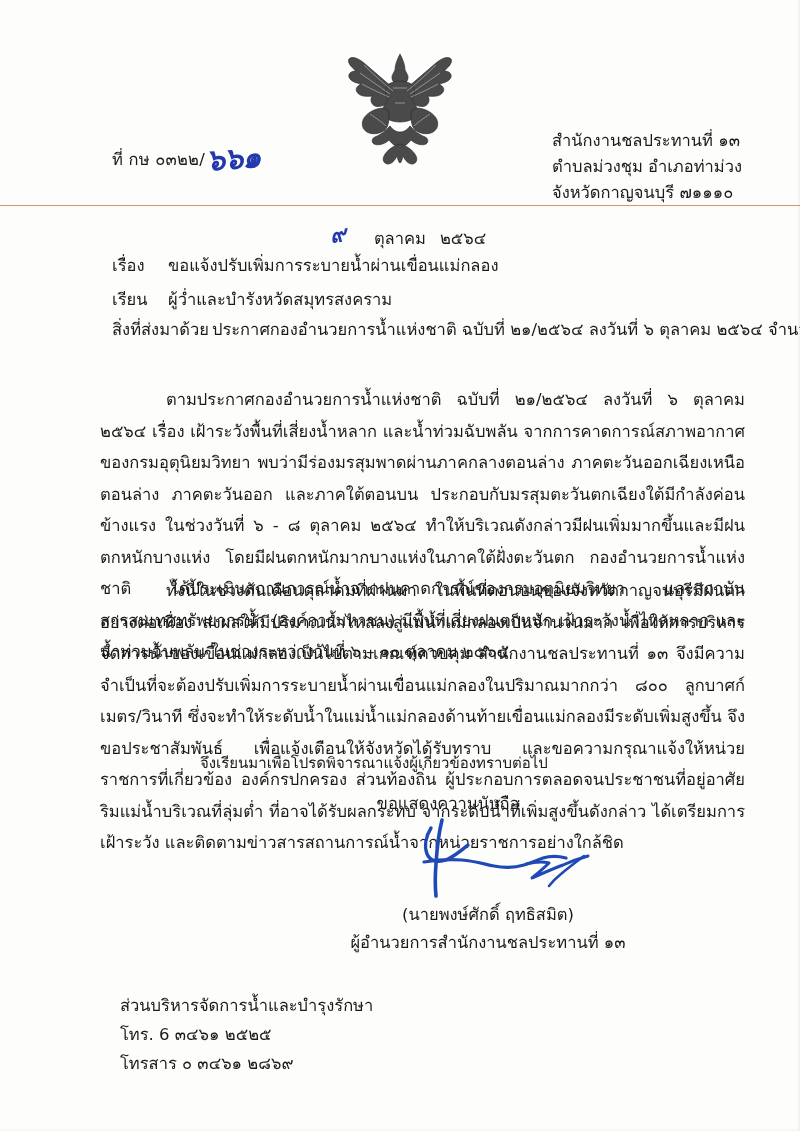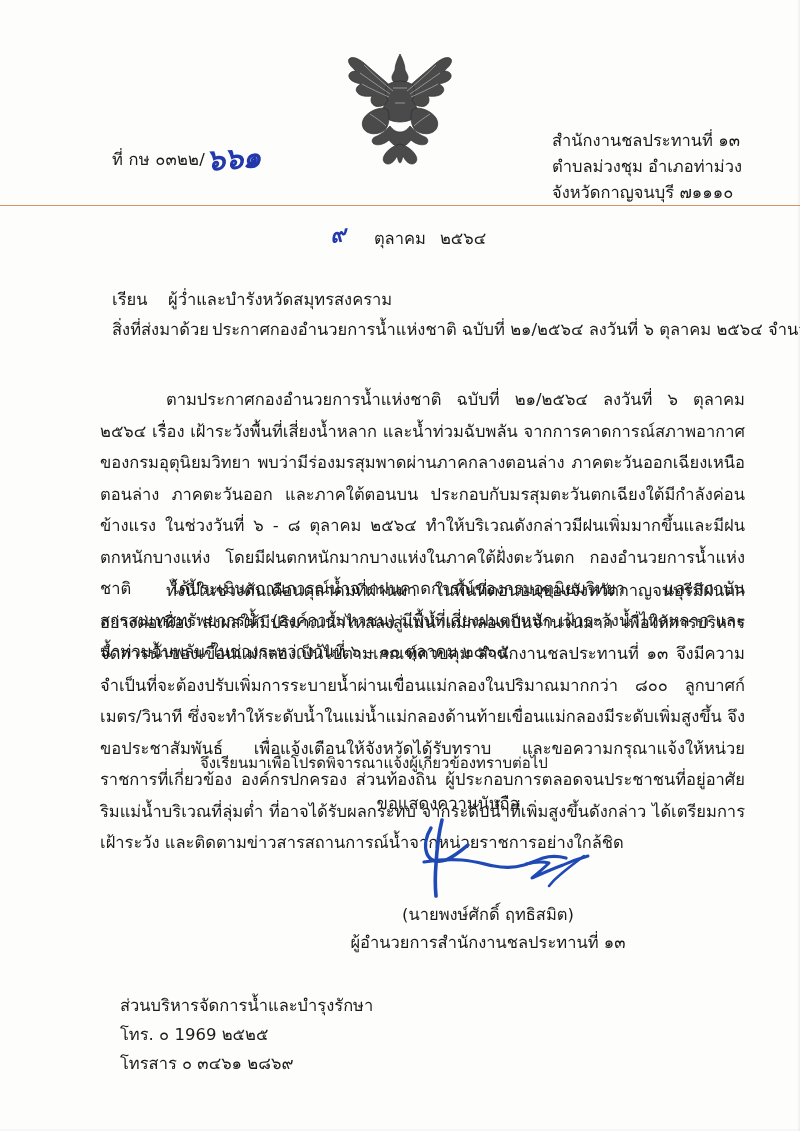--- a/index.html
+++ b/index.html
@@ -288,20 +288,23 @@
   </div>
 
   <div class="scan-rule"></div>
 
   <div class="date-line">
     <span class="date-inner">
       <span class="handwritten-day">๙</span><span>ตุลาคม</span><span class="date-sep"></span><span>๒๕๖๔</span>
     </span>
   </div>
 
+  <div class="field-row" id="row-subject">
+    <span class="field-label">เรื่อง</span><span class="field-value">ขอแจ้งปรับเพิ่มการระบายน้ำผ่านเขื่อนแม่กลอง</span>
+  </div>
 
   <div class="field-row" id="row-attention">
     <span class="field-label">เรียน</span><span class="field-value">ผู้ว่ำและบำรังหวัดสมุทรสงคราม</span>
   </div>
 
   <div class="field-row" id="row-enclosure">
     <span class="field-label">สิ่งที่ส่งมาด้วย</span><span class="field-value">ประกาศกองอำนวยการน้ำแห่งชาติ ฉบับที่ ๒๑/๒๕๖๔ ลงวันที่ ๖ ตุลาคม ๒๕๖๔ จำนวน ๑ แผ่น</span>
   </div>
 
   <div class="body-block" id="para-1">
@@ -332,17 +335,17 @@
 
   <div class="signer">
     <span class="signer-inner">
       <div>(นายพงษ์ศักดิ์  ฤทธิสมิต)</div>
       <div>ผู้อำนวยการสำนักงานชลประทานที่ ๑๓</div>
     </span>
   </div>
 
   <div class="footer-contact">
     <div>ส่วนบริหารจัดการน้ำและบำรุงรักษา</div>
-    <div>โทร. ๐ 1969 ๒๕๒๕</div>
+    <div>โทร. 6 ๓๔๖๑ ๒๕๒๕</div>
     <div>โทรสาร ๐ ๓๔๖๑ ๒๘๖๙</div>
   </div>
 
 </div>
 
 </body></html>

